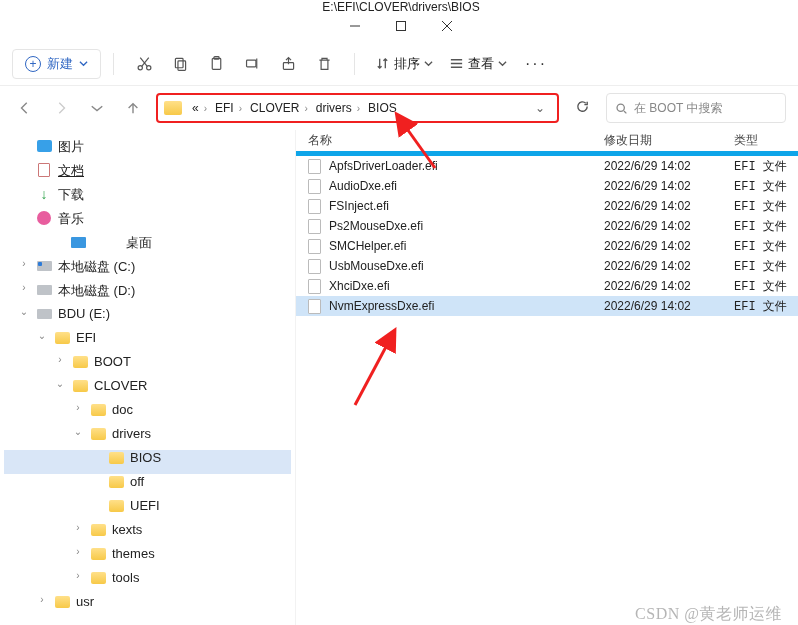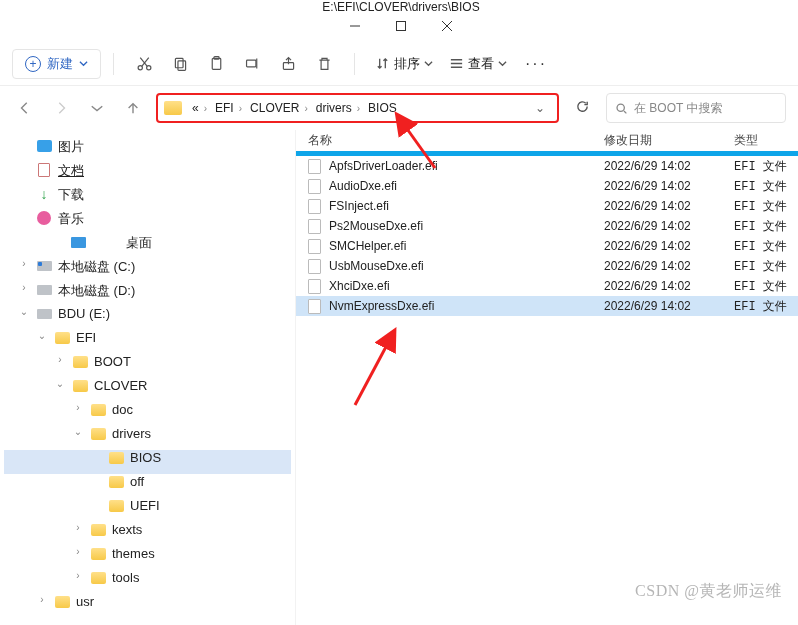--- a/index.html
+++ b/index.html
@@ -59,21 +59,21 @@
 .col-name { flex: 1; min-width: 0; }
 .col-date { width: 130px; }
 .col-type { width: 76px; font-family: Liberation Mono, monospace; }
 .frow { display: flex; height: 20px; align-items: center; font-size: 12px; color: #222; }
 .frow.sel { background: #cfe4f8; }
 .frow .col { padding-left: 12px; display: flex; align-items: center; gap: 8px; }
 .file-ico { width: 13px; height: 15px; border: 1px solid #bbb; border-radius: 1px; background: #fff; }
 
 .arrow-anno { position: absolute; pointer-events: none; }
 .arrow-anno svg { overflow: visible; }
-.watermark { position: absolute; right: 16px; bottom: 23px; font-size: 16px; color: rgba(120,120,120,.55); font-family: "Microsoft YaHei"; letter-spacing: .5px; }
+.watermark { position: absolute; right: 16px; bottom: 0; font-size: 16px; color: rgba(120,120,120,.55); font-family: "Microsoft YaHei"; letter-spacing: .5px; }
 </style>
 </head>
 <body>
 
 <div class="titlebar">
   <div class="folder-ico"></div>
   <div class="title">E:\EFI\CLOVER\drivers\BIOS</div>
   <div class="winbtns">
     <div class="winbtn">
         <svg viewBox="0 0 10 10">

